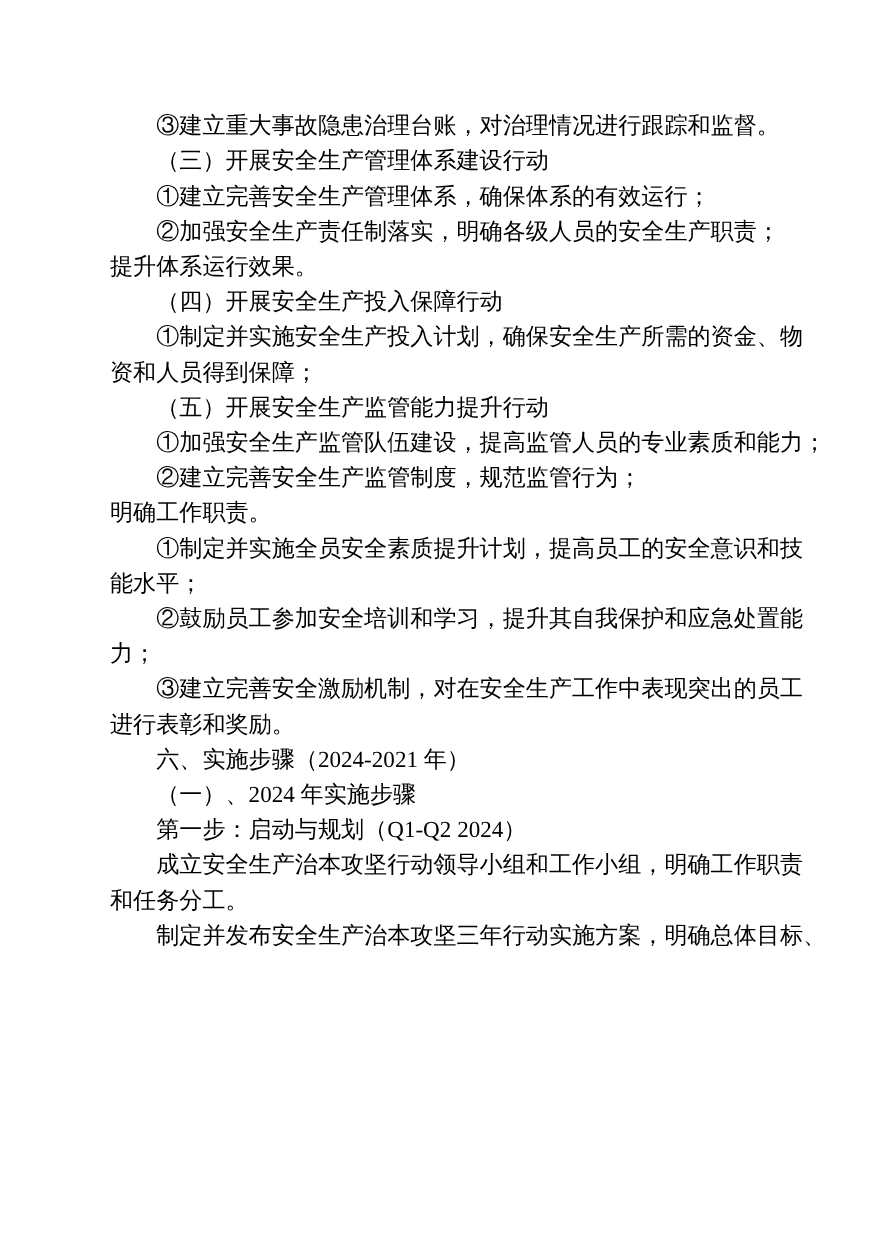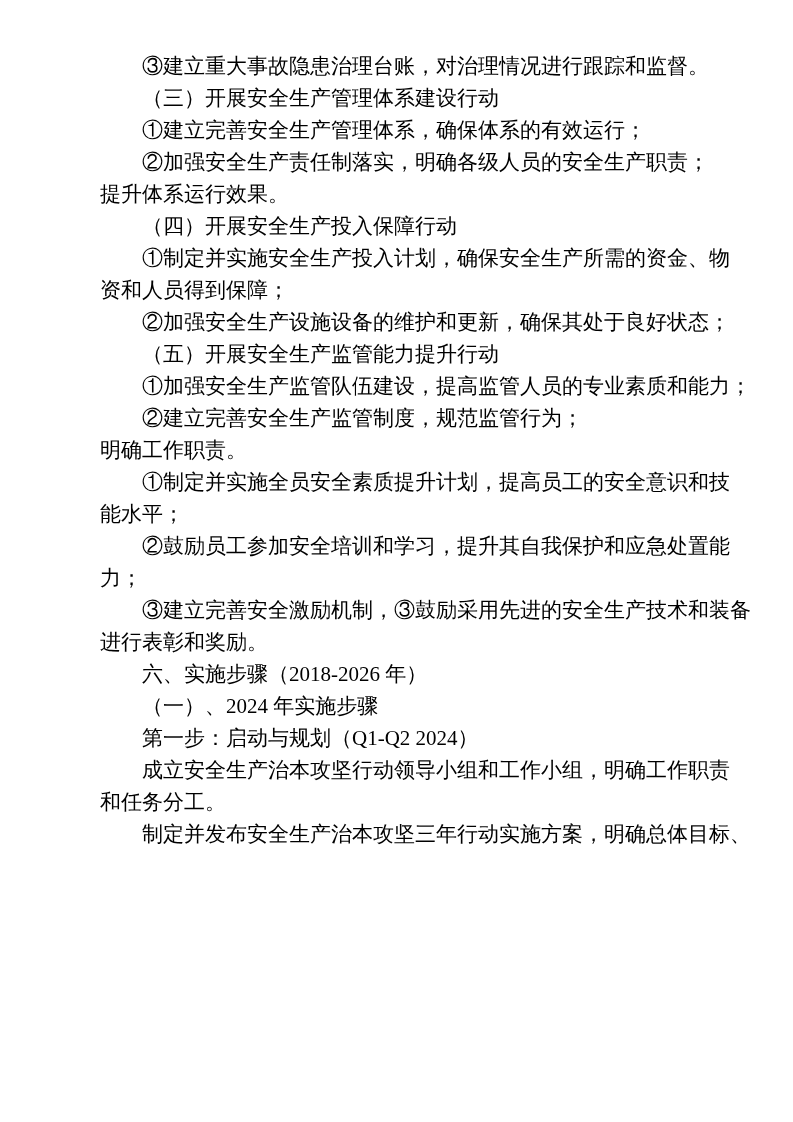--- a/index.html
+++ b/index.html
@@ -10,21 +10,21 @@
   body {
     width: 793px;
     height: 1122px;
     font-family: "Liberation Serif", "DejaVu Serif", serif;
   }
   .page {
     box-sizing: border-box;
     width: 793px;
     height: 1122px;
     background: #ffffff;
-    padding: 50px 100px 0 100px;
+    padding: 98px 100px 0 100px;
     color: #000000;
     overflow: hidden;
   }
   .line {
     font-size: 21px;
     line-height: 32px;
     height: 32px;
     white-space: nowrap;
     color: #000000;
   }
@@ -37,30 +37,29 @@
 
 <div class="page">
   <div class="line indent">③建立重大事故隐患治理台账，对治理情况进行跟踪和监督。</div>
   <div class="line indent">（三）开展安全生产管理体系建设行动</div>
   <div class="line indent">①建立完善安全生产管理体系，确保体系的有效运行；</div>
   <div class="line indent">②加强安全生产责任制落实，明确各级人员的安全生产职责；</div>
   <div class="line">提升体系运行效果。</div>
   <div class="line indent">（四）开展安全生产投入保障行动</div>
   <div class="line indent">①制定并实施安全生产投入计划，确保安全生产所需的资金、物</div>
   <div class="line">资和人员得到保障；</div>
-  <div class="line indent">②加强安全生产设施设备的维护和更新，确保其处于良好状态；</div>
   <div class="line indent">（五）开展安全生产监管能力提升行动</div>
   <div class="line indent">①加强安全生产监管队伍建设，提高监管人员的专业素质和能力；</div>
   <div class="line indent">②建立完善安全生产监管制度，规范监管行为；</div>
   <div class="line">明确工作职责。</div>
   <div class="line indent">①制定并实施全员安全素质提升计划，提高员工的安全意识和技</div>
   <div class="line">能水平；</div>
   <div class="line indent">②鼓励员工参加安全培训和学习，提升其自我保护和应急处置能</div>
   <div class="line">力；</div>
-  <div class="line indent">③建立完善安全激励机制，③鼓励采用先进的安全生产技术和装备</div>
+  <div class="line indent">③建立完善安全激励机制，对在安全生产工作中表现突出的员工</div>
   <div class="line">进行表彰和奖励。</div>
-  <div class="line indent">六、实施步骤（2018-2026 年）</div>
+  <div class="line indent">六、实施步骤（2024-2021 年）</div>
   <div class="line indent">（一）、2024 年实施步骤</div>
   <div class="line indent">第一步：启动与规划（Q1-Q2 2024）</div>
   <div class="line indent">成立安全生产治本攻坚行动领导小组和工作小组，明确工作职责</div>
   <div class="line">和任务分工。</div>
   <div class="line indent">制定并发布安全生产治本攻坚三年行动实施方案，明确总体目标、</div>
 </div>
 
 </body></html>

